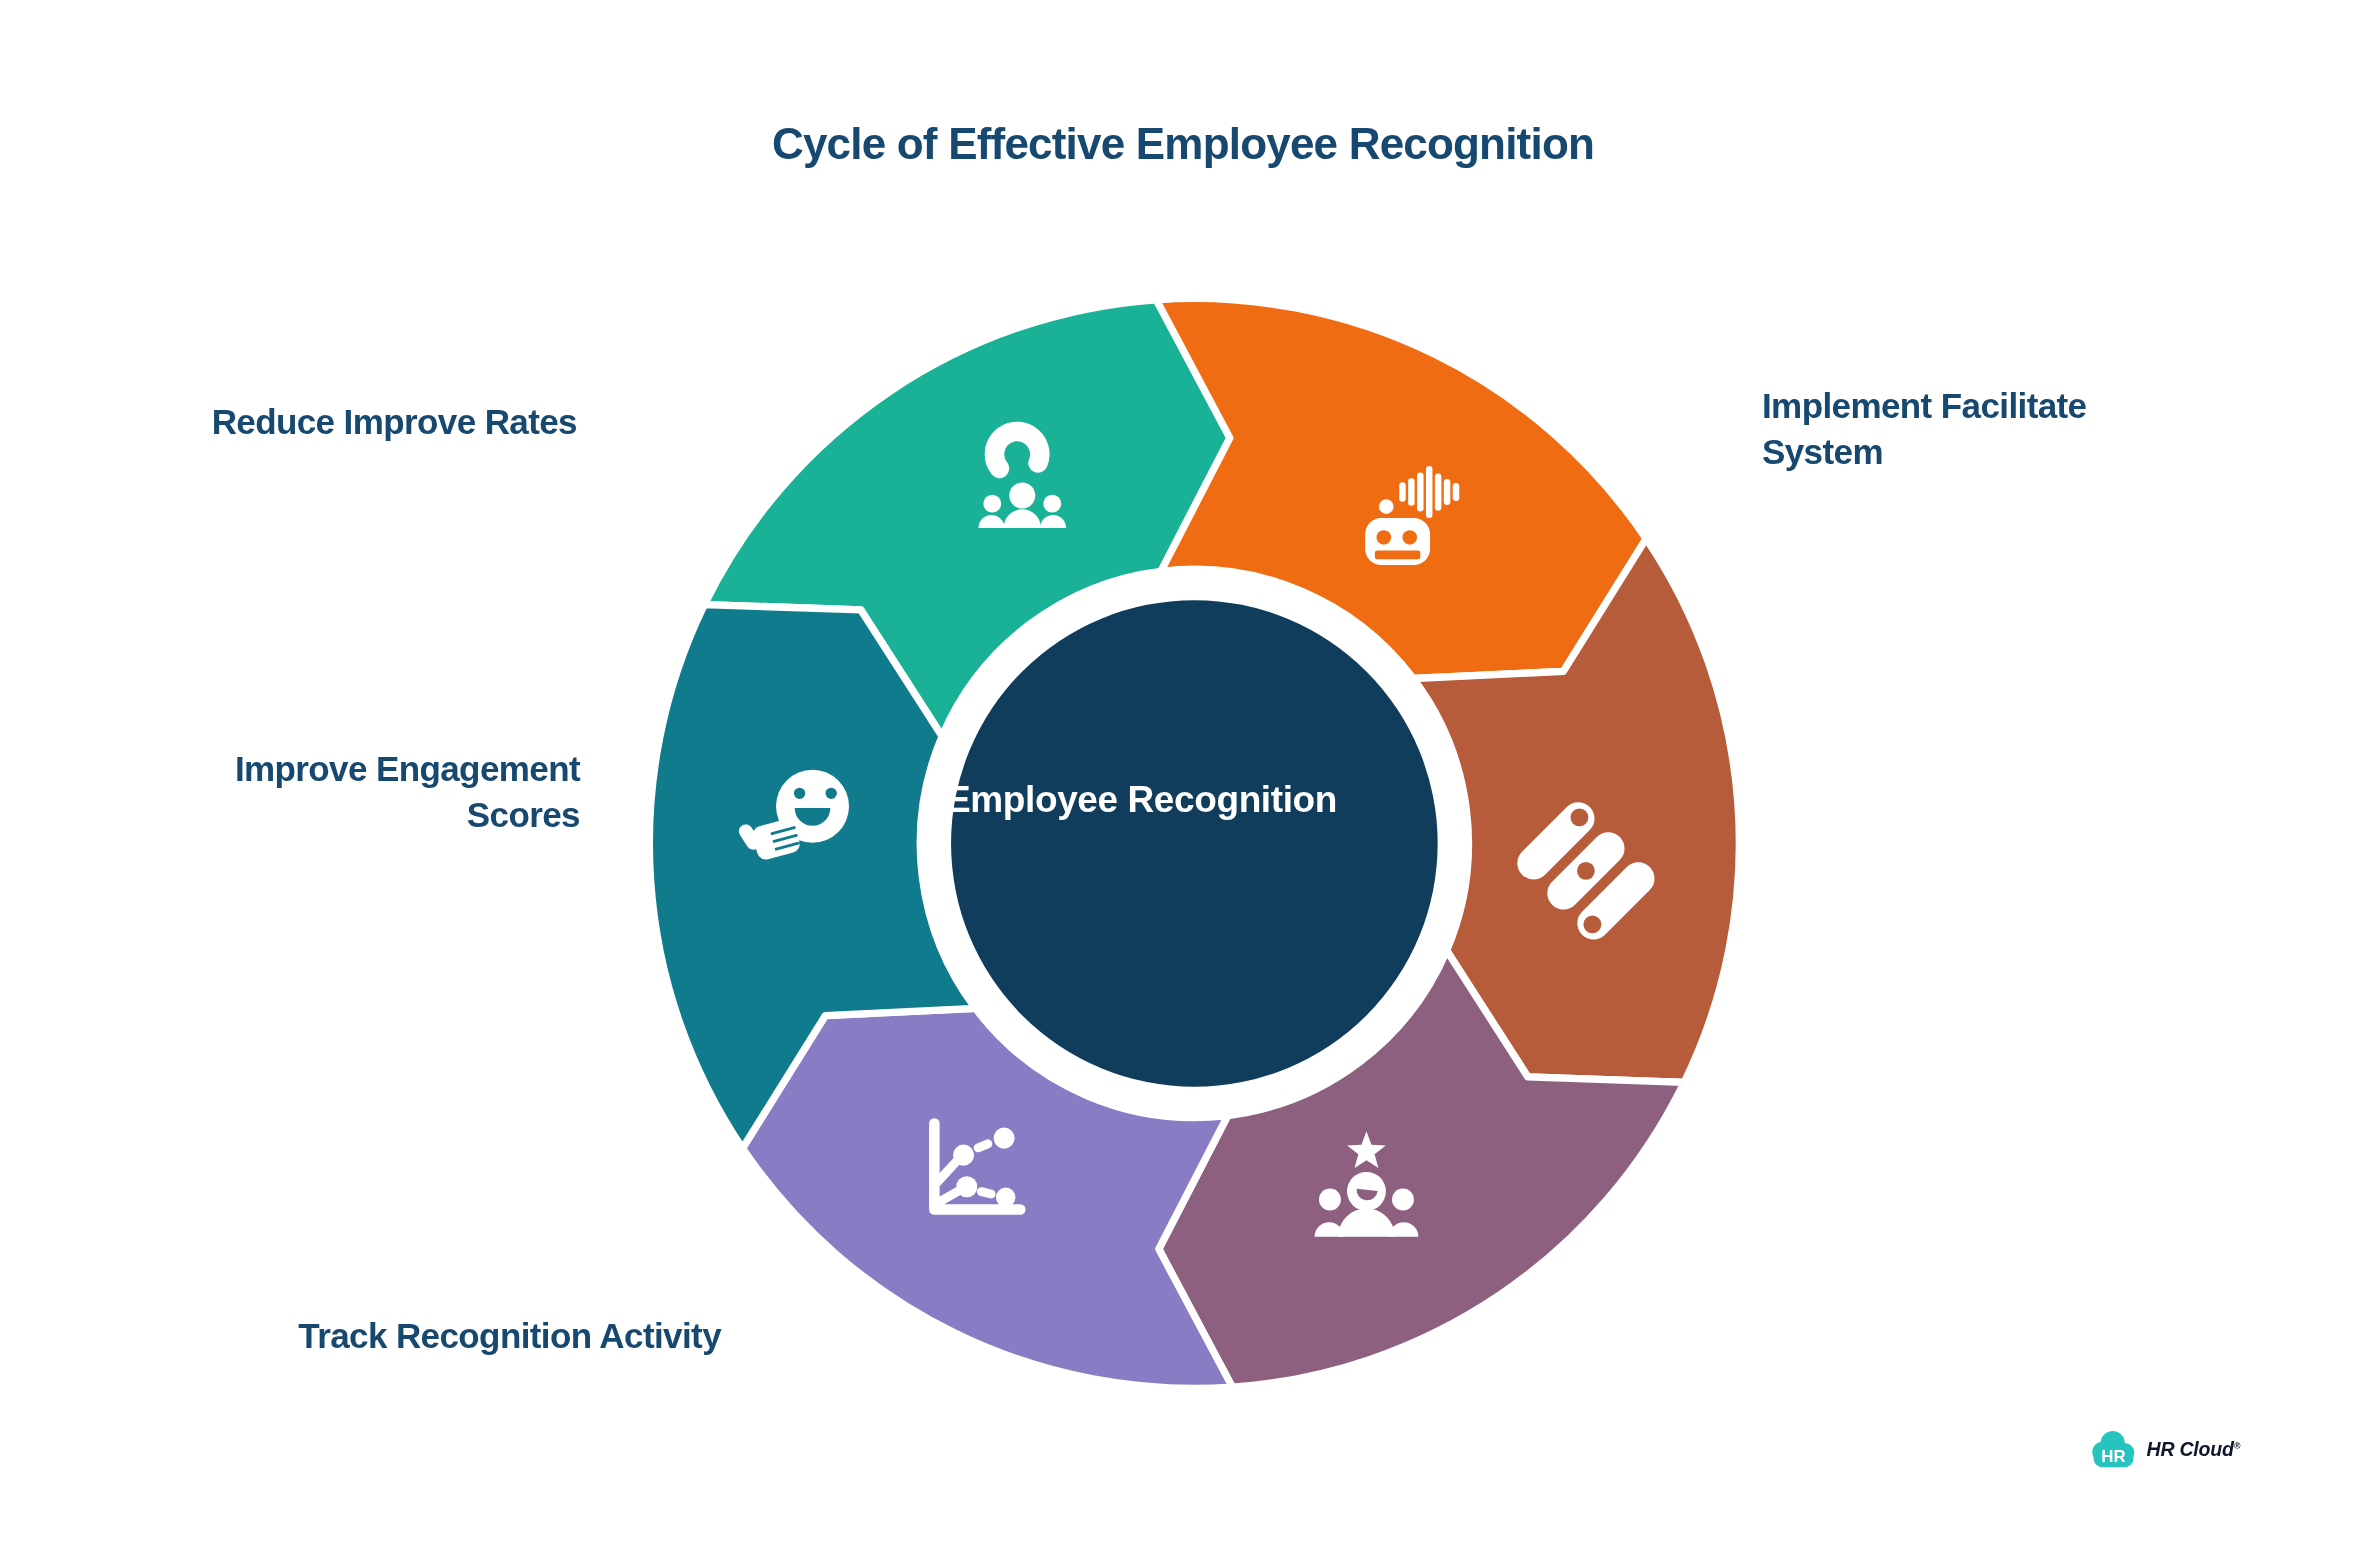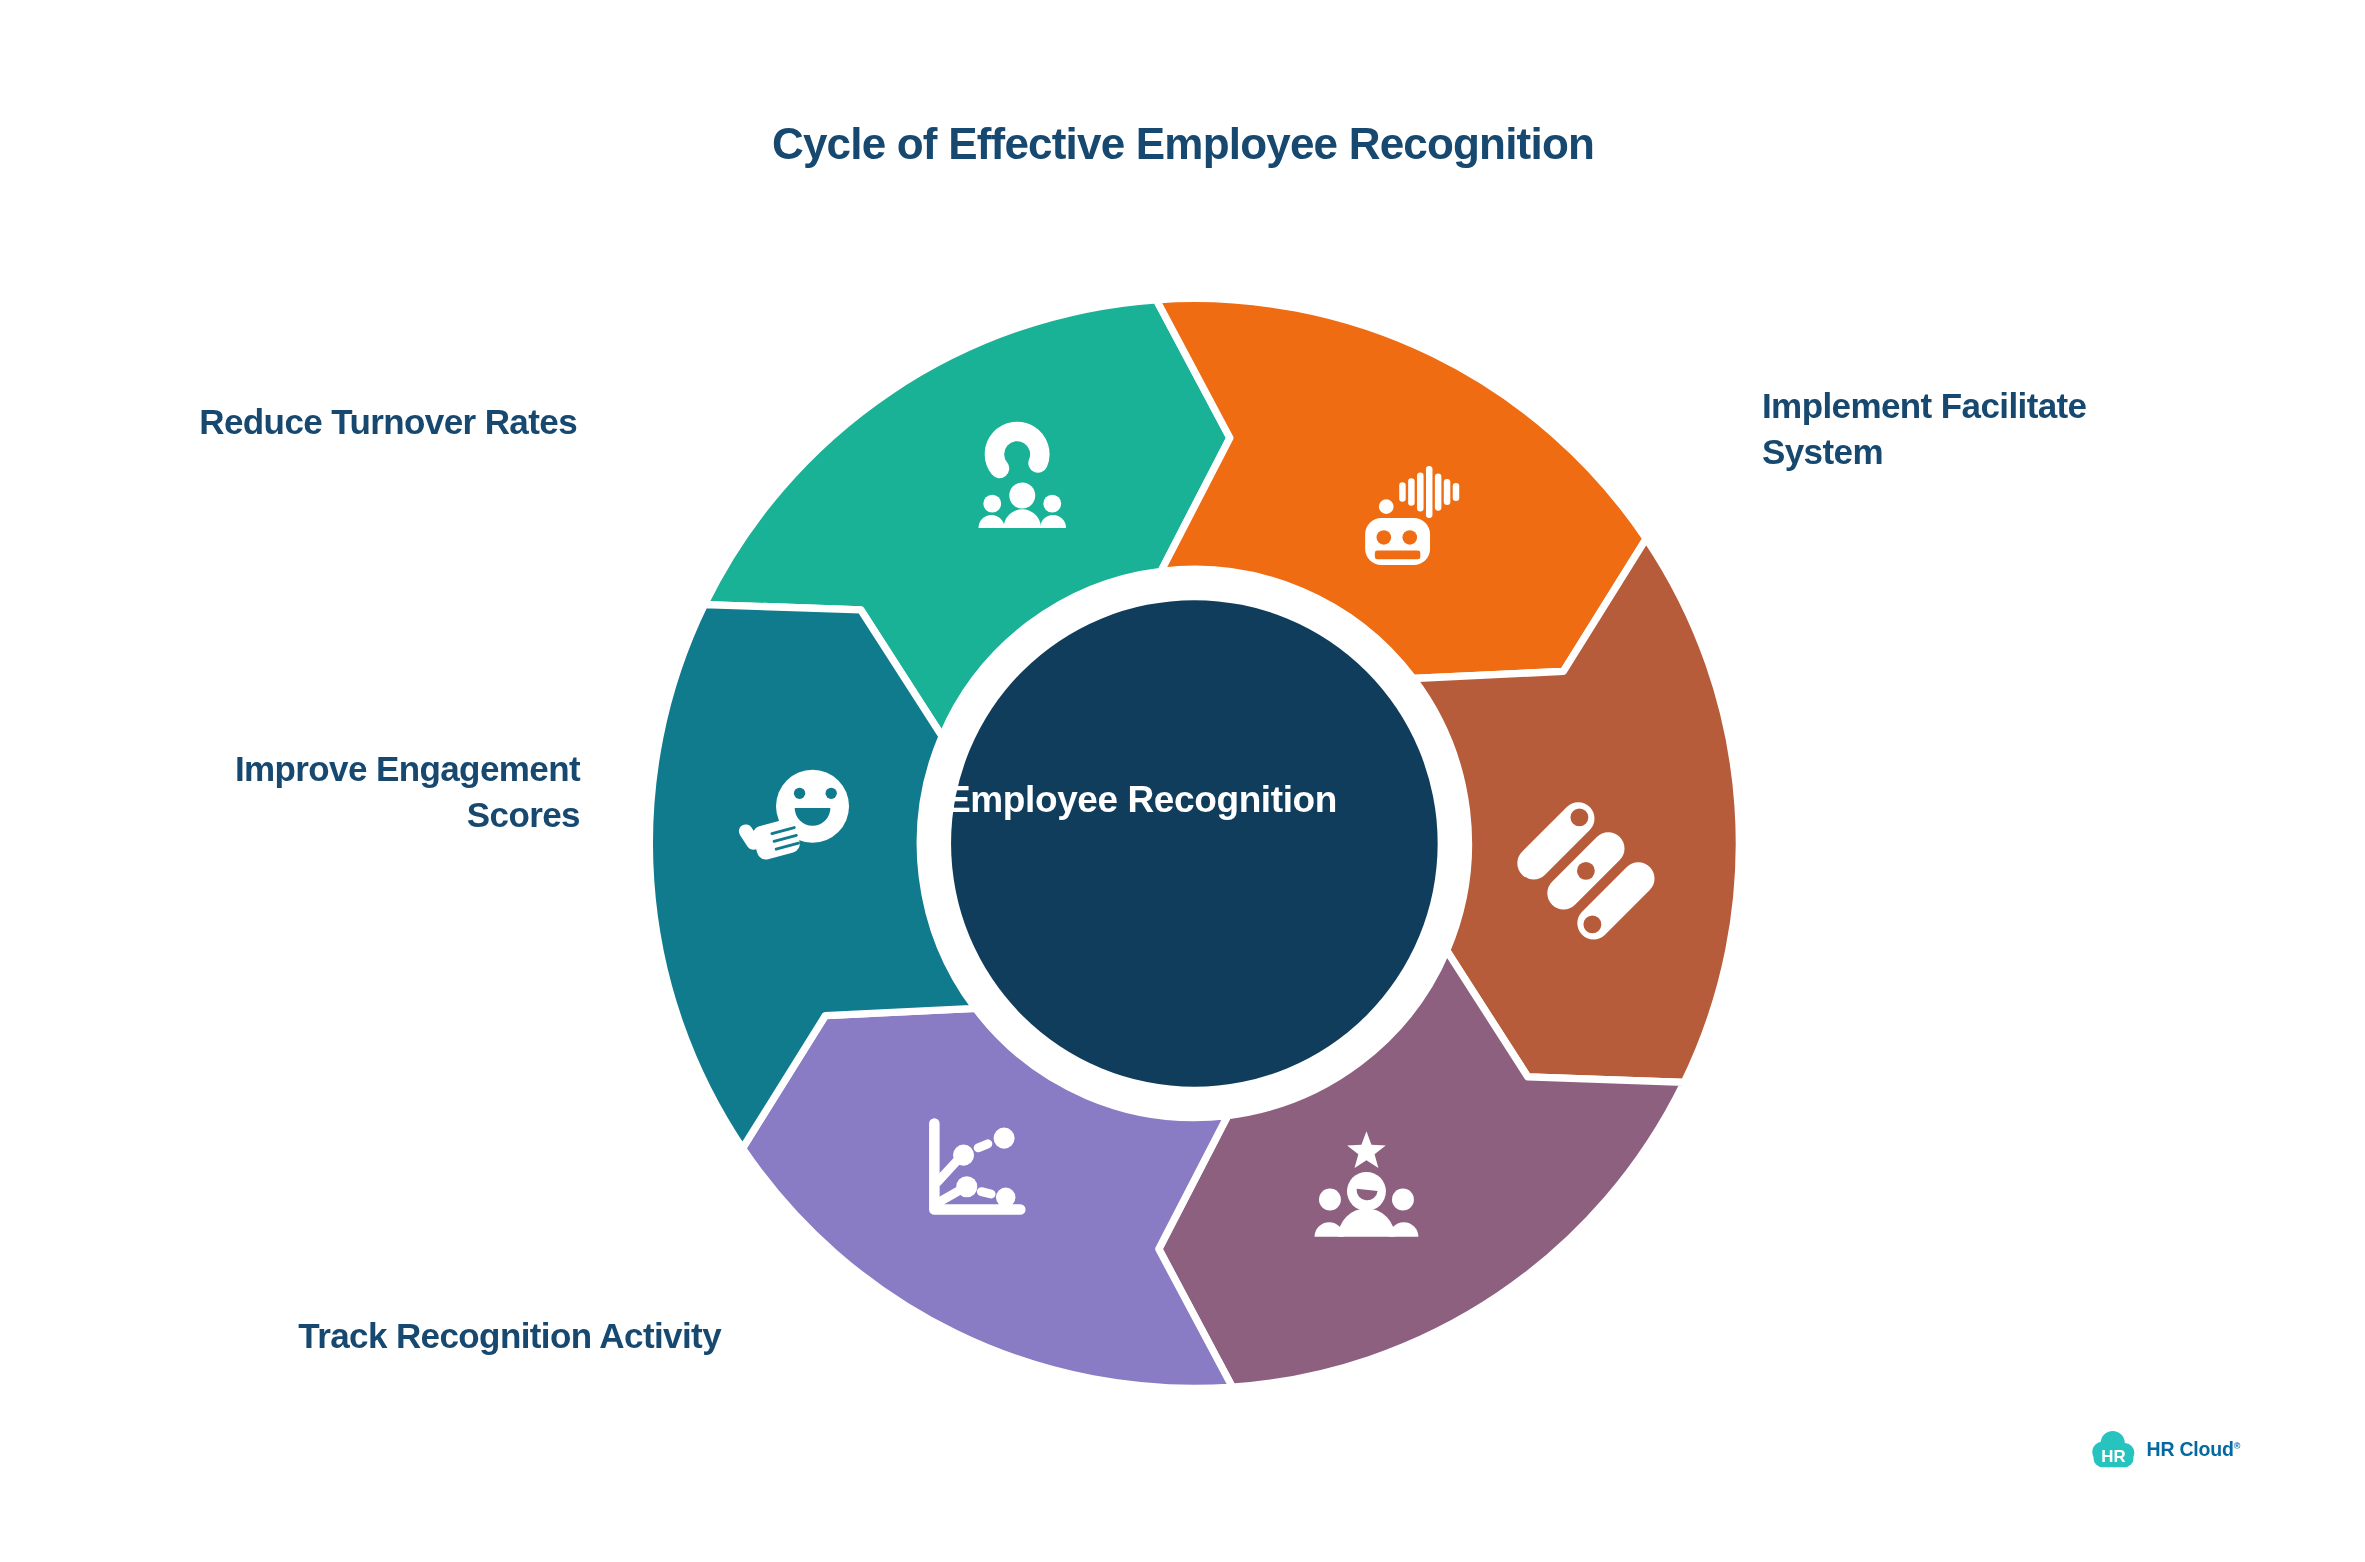--- a/index.html
+++ b/index.html
@@ -102,36 +102,36 @@
      <rect x="-34" y="-36" width="17" height="34" rx="8.5" fill="#fff" transform="rotate(-18)"></rect>
      <rect x="-4" y="-9" width="32" height="3.5" rx="1.7" fill="#107B8C"></rect>
      <rect x="-4" y="1" width="32" height="3.5" rx="1.7" fill="#107B8C"></rect>
      <rect x="-4" y="11" width="32" height="3.5" rx="1.7" fill="#107B8C"></rect>
    </g>
       </g>
     </svg>
 
   <div class="center-label">Employee Recognition</div>
 
-  <div class="seg-label lbl-0">Reduce Turnover Rates</div>
+  <div class="seg-label lbl-0">Reduce Improve Rates</div>
   <div class="seg-label lbl-1">Implement Facilitate
 System</div>
   <div class="seg-label lbl-4">Track Recognition Activity</div>
   <div class="seg-label lbl-5">Improve Engagement
 Scores</div>
 
   <div class="logo">
     <svg id="logo-cloud" width="45" height="39" viewBox="0 0 56 48" xmlns="http://www.w3.org/2000/svg">
         <g>
      <circle cx="14" cy="27" r="12.5" fill="#27C3BF"></circle>
      <circle cx="27" cy="16" r="15" fill="#27C3BF"></circle>
      <circle cx="42" cy="28" r="12" fill="#27C3BF"></circle>
      <rect x="3" y="23" width="50" height="23" rx="11.5" fill="#27C3BF"></rect>
      <text x="28" y="40" text-anchor="middle" font-size="21" font-weight="bold" fill="#ffffff" font-family="Liberation Sans, DejaVu Sans, sans-serif">HR</text>
    </g>
       </svg>
-    <div class="brand" style="color: #0369a1;">
+    <div class="brand" style="color: #0f172a; font-style: italic;">
       <span>HR Cloud</span><sup>®</sup>
     </div>
   </div>
 
 </div>
 
 
 </body></html>

